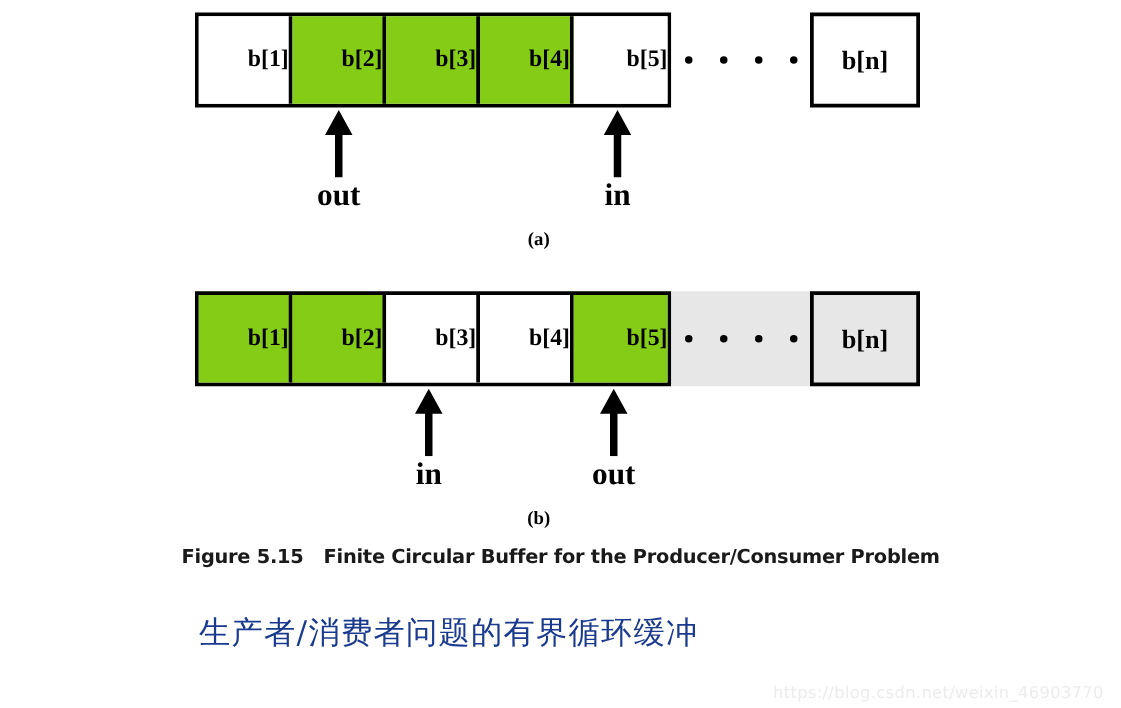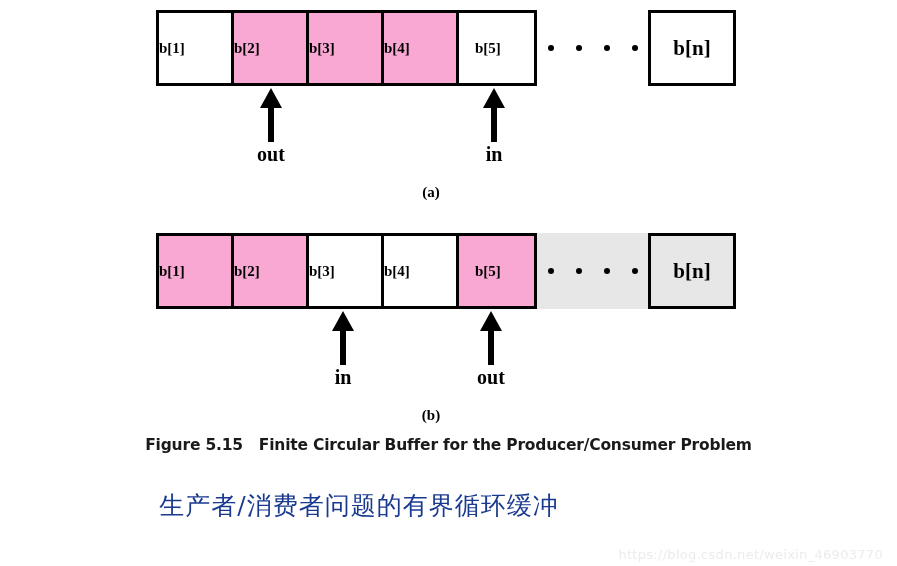--- a/index.html
+++ b/index.html
@@ -38,28 +38,28 @@
     box-sizing: border-box;
     height: 76px;
   }
 
   .cell {
     width: 75px;
     box-sizing: border-box;
     border-right: 3px solid #000000;
     display: flex;
     align-items: center;
-    justify-content: flex-start;
-    font-size: 15px;
+    justify-content: flex-end;
+    font-size: 19px;
     font-weight: bold;
     letter-spacing: 0px;
     background: #ffffff;
   }
   .cell:last-child { border-right: none; padding-left: 16px; }
-  .cell.shaded { background: #f9a8d4; }
+  .cell.shaded { background: #84cc16; }
 
   
   .gap-region {
     width: 111px;
     box-sizing: border-box;
     display: flex;
     align-items: center;
     justify-content: center;
     gap: 22px;
     background: #ffffff;
@@ -94,21 +94,21 @@
     position: absolute;
     width: 60px;
     text-align: center;
   }
   .pointer .arrow-svg {
     display: block;
     margin: 0 auto;
   }
   .pointer .pointer-label {
     display: block;
-    font-size: 20px;
+    font-size: 25px;
     font-weight: bold;
     margin-top: 2px;
     line-height: 1;
   }
 
   
   .sub-label {
     position: absolute;
     font-size: 15px;
     font-weight: bold;

